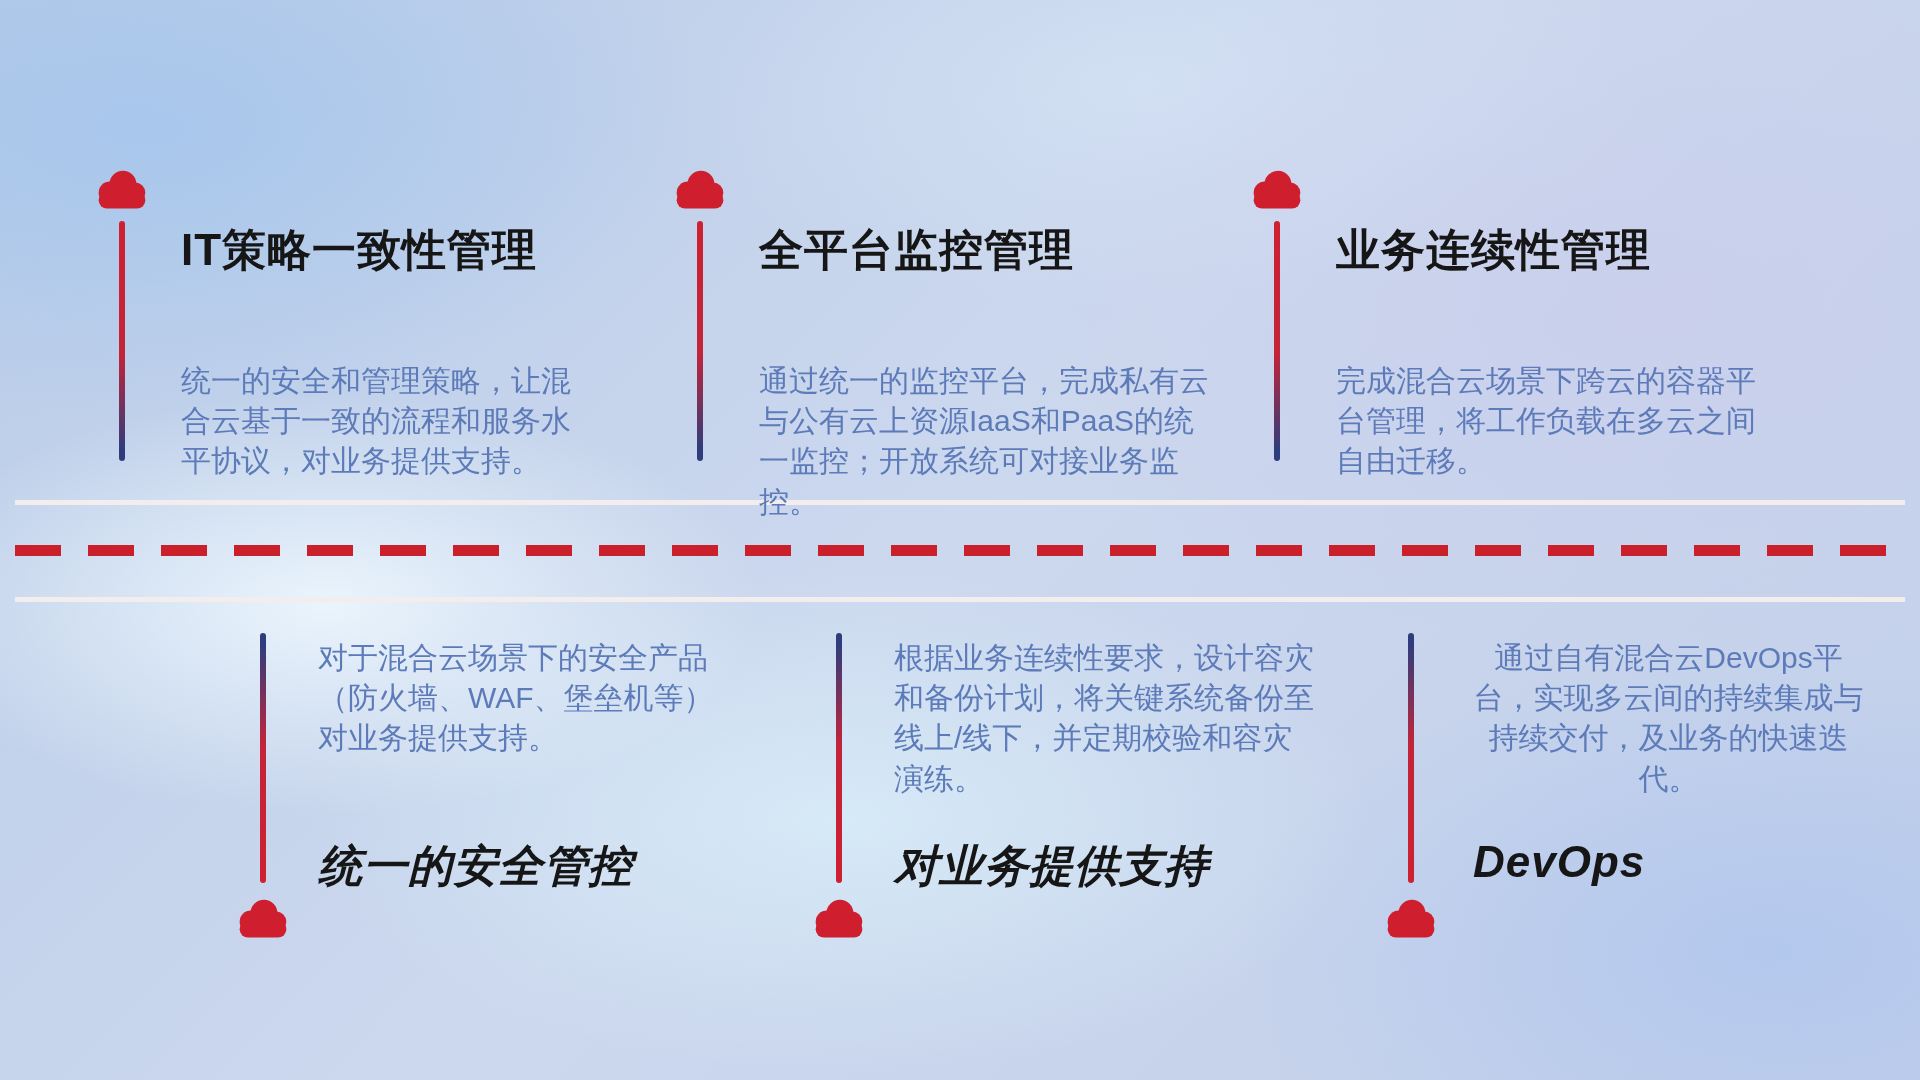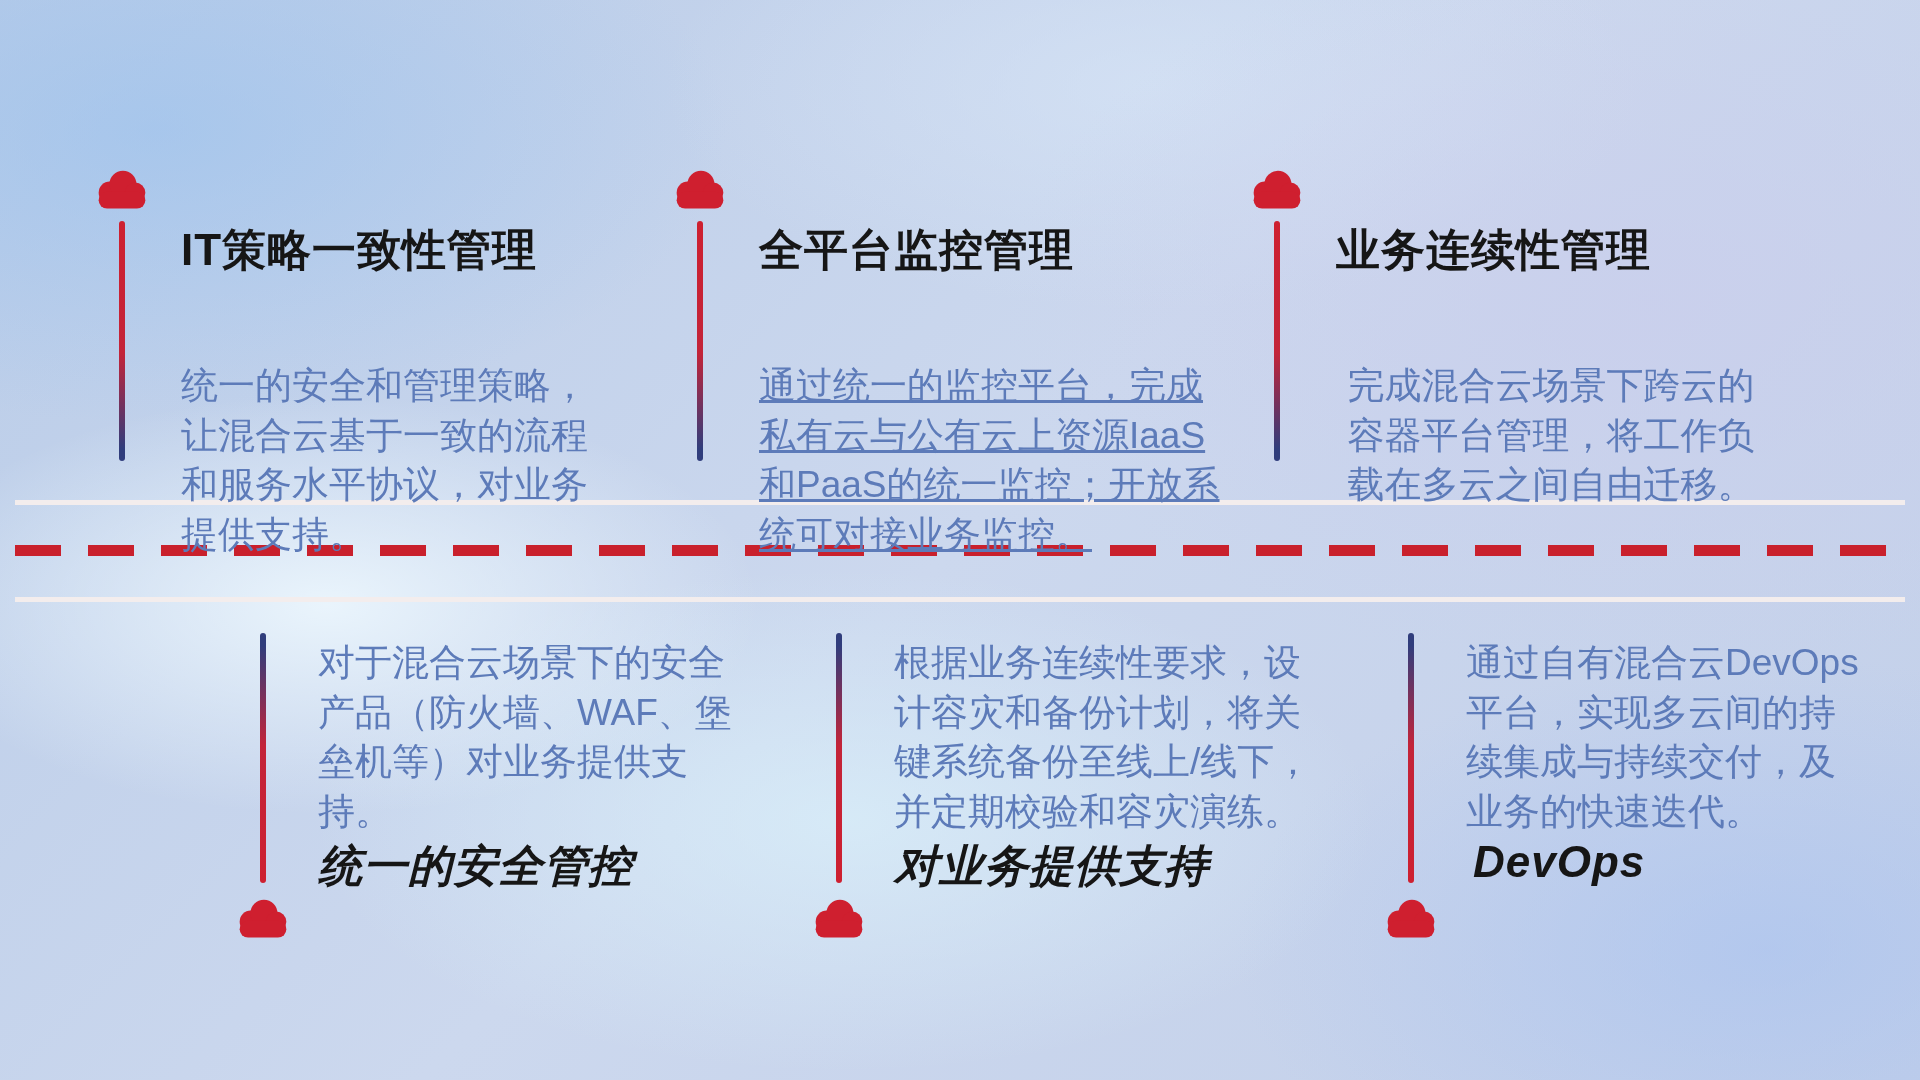--- a/index.html
+++ b/index.html
@@ -46,41 +46,41 @@
   .stem.down { background: linear-gradient(180deg, #ce2030 0%, #c32439 55%, #303d7c 95%); }
   .stem.up   { background: linear-gradient(0deg,   #ce2030 0%, #c32439 55%, #303d7c 95%); }
 
   .title {
     position: absolute; margin: 0;
     font-size: 44px; font-weight: 700; color: #161616;
     white-space: nowrap; letter-spacing: 1px;
   }
   .desc {
     position: absolute; margin: 0;
-    font-size: 37px; line-height: 1.34; color: #5d7bb9;
+    font-size: 30px; line-height: 1.34; color: #5d7bb9;
   }
 
   
   .top .cloud { left: -28px; top: 0; }
   .top .stem  { top: 52px; height: 240px; }
   .top .title { left: 59px; top: 52px; }
   .top .desc  { left: 59px; top: 192px; }
 
   
   .bottom .stem  { top: 0; height: 250px; }
   .bottom .desc  { left: 55px; top: 5px; }
   .bottom .title { left: 55px; top: 204px; font-style: italic; }
   .bottom .cloud { left: -28px; top: 265px; }
 
   .i1 .desc { width: 415px; }
-  .i2 .desc { width: 465px; text-decoration: underline; }
-  .i3 .desc { width: 430px; text-align: center; }
+  .i2 .desc { width: 465px; }
+  .i3 .desc { width: 430px; }
   .i4 .desc { width: 425px; }
   .i5 .desc { width: 420px; }
-  .i6 .desc { width: 405px; }
+  .i6 .desc { width: 405px; text-align: center; }
   .i6 .title { left: 62px; }
 </style>
 </head>
 <body>
 
 <div class="divider line-white divider-top"></div>
 <div class="divider line-dash"></div>
 <div class="divider line-white divider-bottom"></div>
 
 <div class="item top i1">

